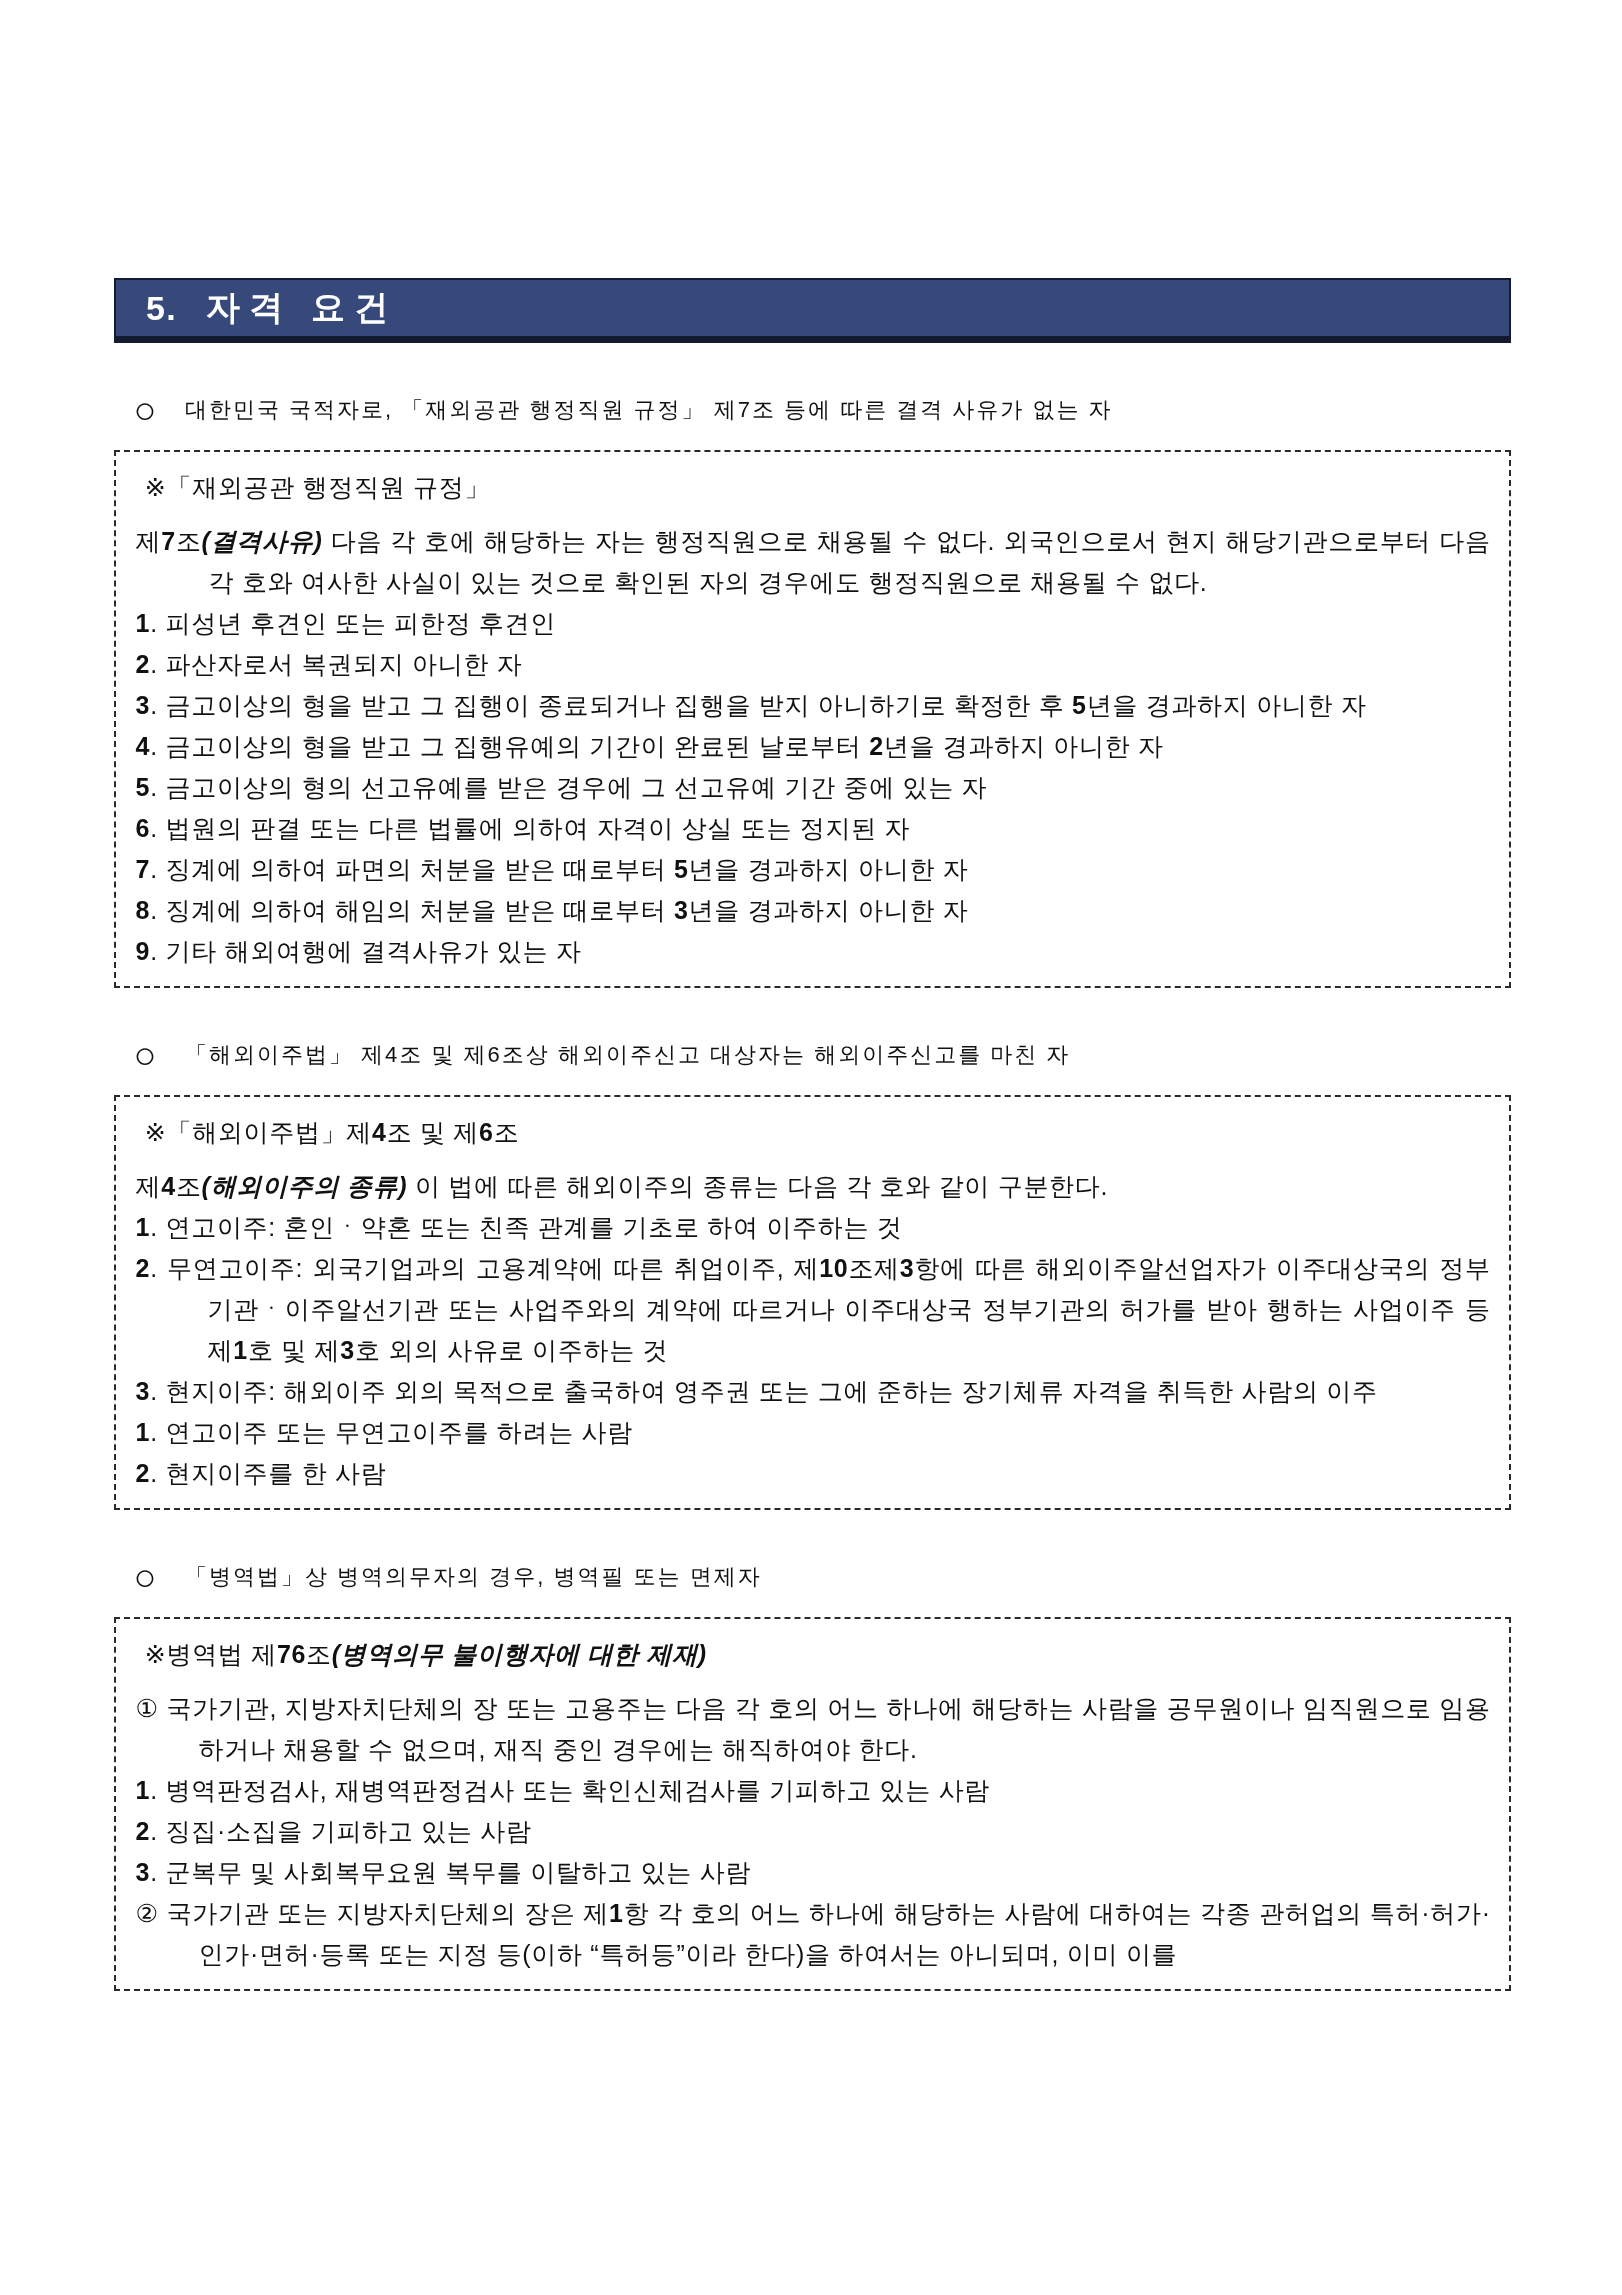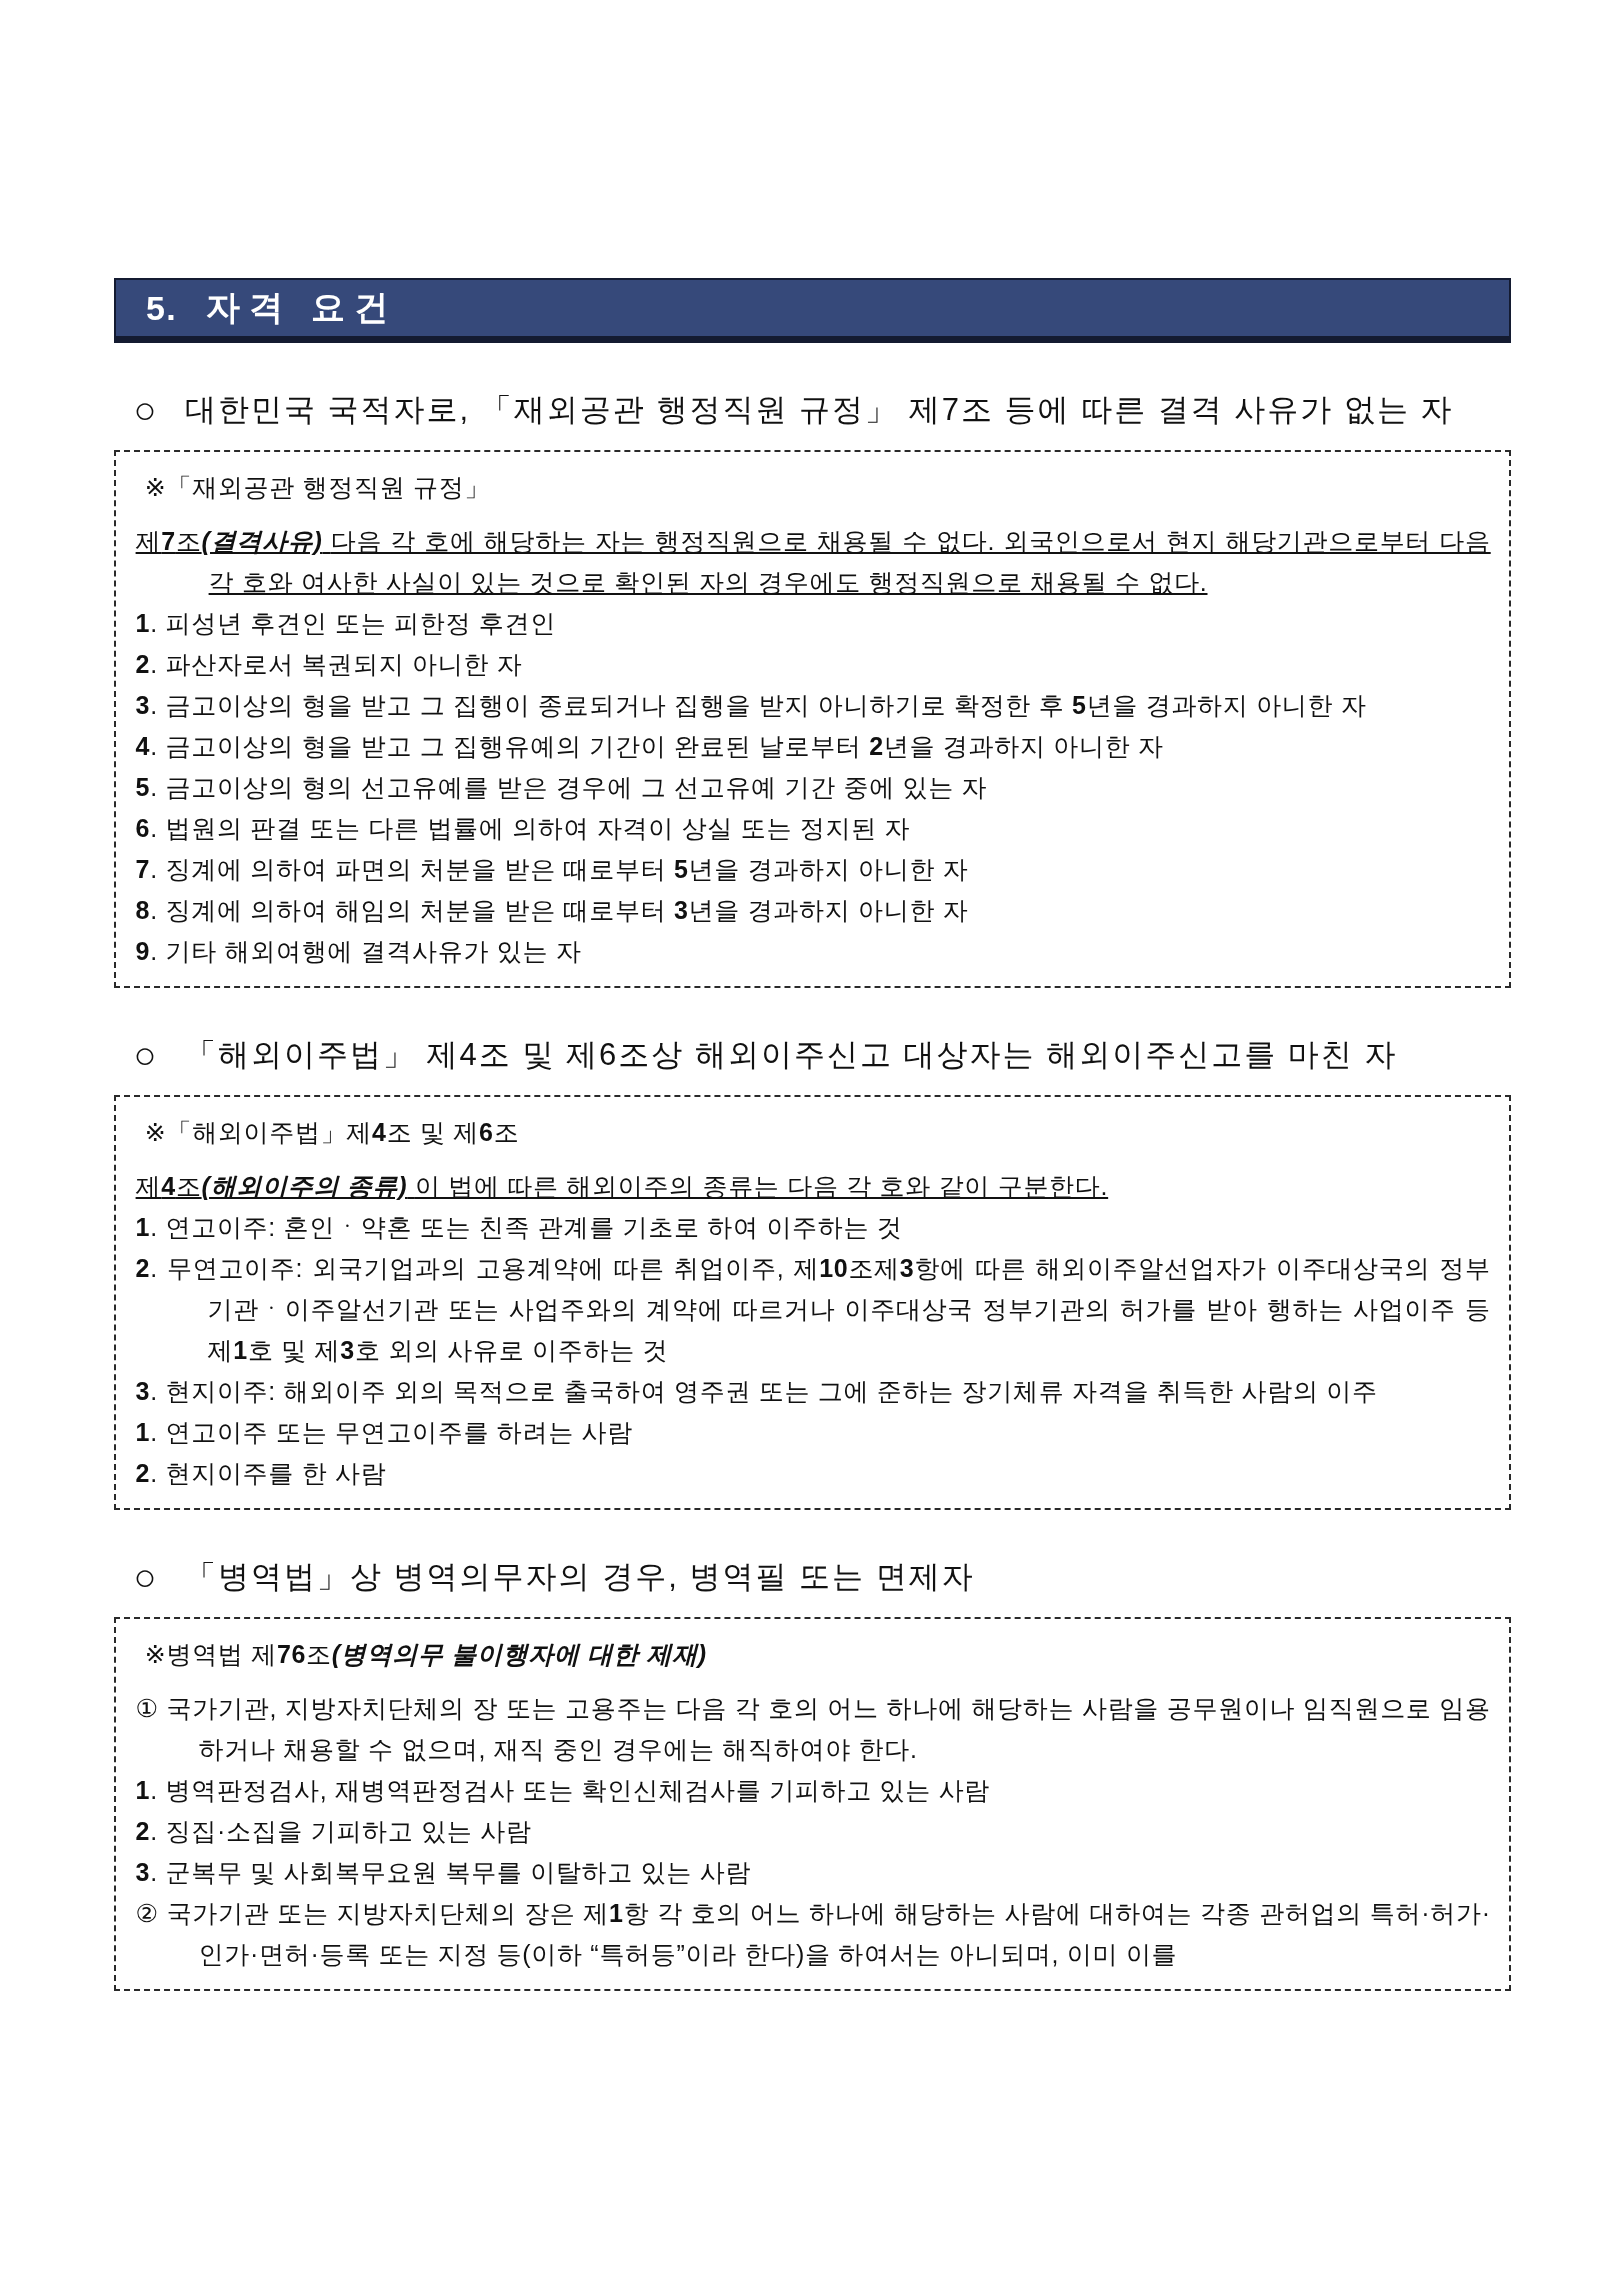--- a/index.html
+++ b/index.html
@@ -32,36 +32,36 @@
 
   
   .bullet-row{ display:flex; margin-top:36px; }
   .bullet-marker{
     flex:0 0 71px; width:71px;
     padding-left:19.6px;
     font-size:38px; line-height:62px;
   }
   .bullet-text{
     flex:1;
-    font-size:31px; line-height:62px;
+    font-size:22px; line-height:62px;
     letter-spacing:2px;
     text-align:justify;
   }
 
   
   .law-box{
     margin-top:9.2px;
     border:2px dashed var(--box-border,#2a2a2a);
     border-top-width:2.6px; border-bottom-width:2.6px;
     padding:14.4px 18.3px 14.4px 19.6px;
     font-size:25px; line-height:41px;
     letter-spacing:0.7px;
   }
   .box-title{ margin:0 0 13px 9.2px; }
-  .article{ padding-left:73px; text-indent:-73px; text-align:justify;text-decoration:underline; }
+  .article{ padding-left:73px; text-indent:-73px; text-align:justify; }
   .article-paren{ font-weight:bold; font-style:italic; }
   .law-item{
     padding-left:72px; text-indent:-72px;
     text-align:justify;
   }
   .clause{ padding-left:63px; text-indent:-63px; text-align:justify; }
   .autobold b{ font-weight:bold; }
 </style>
 </head>
 <body>

